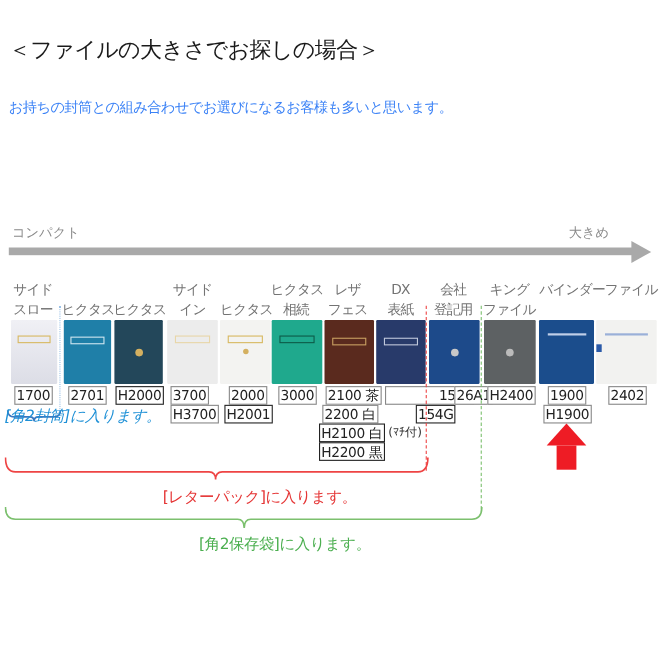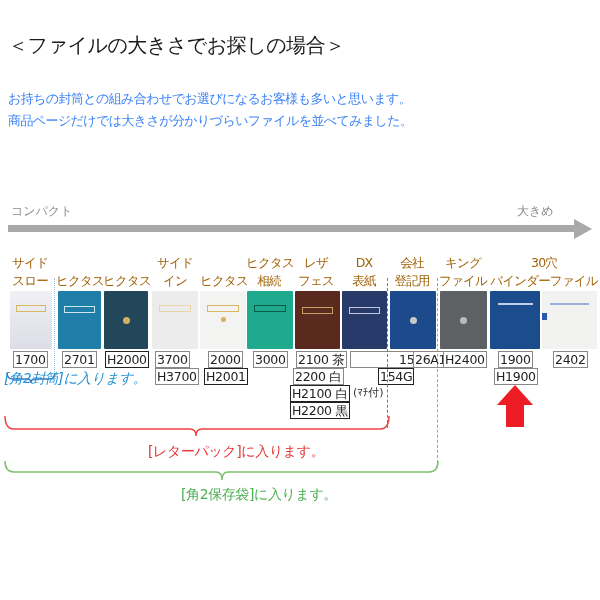--- a/index.html
+++ b/index.html
@@ -8,21 +8,21 @@
   .abs { position: absolute; }
   .title { left: 8px; top: 32px; font-size: 20px; color: #1a1a1a; white-space: nowrap; letter-spacing: -0.5px; }
   .intro { left: 8px; top: 88px; font-size: 13px; line-height: 22px; color: #3b82f6; white-space: nowrap; letter-spacing: -0.6px; }
   .axis-label { font-size: 12px; color: #8a8a8a; }
   .axis-left { left: 11px; top: 203px; }
   .axis-right { left: 517px; top: 203px; }
   .axis-bar { left: 8px; top: 225px; width: 568px; height: 7px; background: #a9a9a9; }
   .axis-head { left: 574px; top: 219px; width: 0; height: 0;
                border-top: 10px solid transparent; border-bottom: 10px solid transparent;
                border-left: 18px solid #a9a9a9; }
-  .cat { font-size: 12.5px; color: #a16207; text-align: center; white-space: nowrap; line-height: 18px; letter-spacing: -0.8px; }
+  .cat { font-size: 12.5px; color: #737373; text-align: center; white-space: nowrap; line-height: 18px; letter-spacing: -0.8px; }
   .cover { border-radius: 1px; overflow: hidden; }
   .cover .plate { position: absolute; left: 15%; right: 15%; top: 24%; height: 5px; border: 1px solid rgba(210,180,120,0.9); }
   .cover .emblem { position: absolute; left: 50%; top: 44%; width: 7px; height: 7px; margin-left: -3.5px; border-radius: 50%; background: #d4b060; }
   .code { font-size: 12.5px; color: #222; border: 1px solid #888; padding: 0 1px; line-height: 15px; background: #fff; white-space: nowrap; letter-spacing: -0.3px; }
   .code.dark { border-color: #222; }
   .note { font-size: 11px; color: #333; white-space: nowrap; }
   .label-blue { color: #1e90d6; font-size: 14px; white-space: nowrap; letter-spacing: -0.4px; }
   .label-red { color: #e53535; font-size: 14px; white-space: nowrap; letter-spacing: -0.4px; text-align: right; }
   .label-green { color: #4caf50; font-size: 14px; white-space: nowrap; letter-spacing: -0.4px; }
   .vline-red { border-left: 1px dashed #ee4444; }
@@ -30,21 +30,20 @@
   .vline-blue { border-left: 1px dotted #9ac0e6; }
   .up-arrow-head { width: 0; height: 0; border-left: 18px solid transparent; border-right: 18px solid transparent; border-bottom: 20px solid #ee1c25; }
   .up-arrow-shaft { background: #ee1c25; }
 </style>
 </head>
 <body>
 
 <div class="abs title">＜ファイルの大きさでお探しの場合＞</div>
 <div class="abs intro">
   <div>お持ちの封筒との組み合わせでお選びになるお客様も多いと思います。</div>
-  <div>商品ページだけでは大きさが分かりづらいファイルを並べてみました。</div>
 </div>
 
 <div class="abs axis-label axis-left">コンパクト</div>
 <div class="abs axis-label axis-right">大きめ</div>
 <div class="abs axis-bar"></div>
 <div class="abs axis-head"></div>
 
 <div class="abs cat" style="left:8px;top:254px;width:44px;">
   <div>サイド</div>
   <div>スロー</div>
@@ -70,21 +69,20 @@
 </div>
 <div class="abs cat" style="left:390px;top:254px;width:44px;">
   <div>会社</div>
   <div>登記用</div>
 </div>
 <div class="abs cat" style="left:438px;top:254px;width:50px;">
   <div>キング</div>
   <div>ファイル</div>
 </div>
 <div class="abs cat" style="left:490px;top:254px;width:108px;">
-  <div>30穴</div>
   <div>バインダーファイル</div>
 </div>
 
 <div class="abs cover" style="left:10px;top:291px;width:42px;height:58px;background:linear-gradient(#f0f0f5,#dcdde6);">
   <div class="plate" style="border-color:#d8b860;"></div>
 </div>
 <div class="abs cover" style="left:58px;top:291px;width:43px;height:58px;background:#1f7fa8;">
   <div class="plate" style="border-color:#cfe6f0;top:26%;"></div>
 </div>
 <div class="abs cover" style="left:104px;top:291px;width:44px;height:58px;background:#23475a;">

